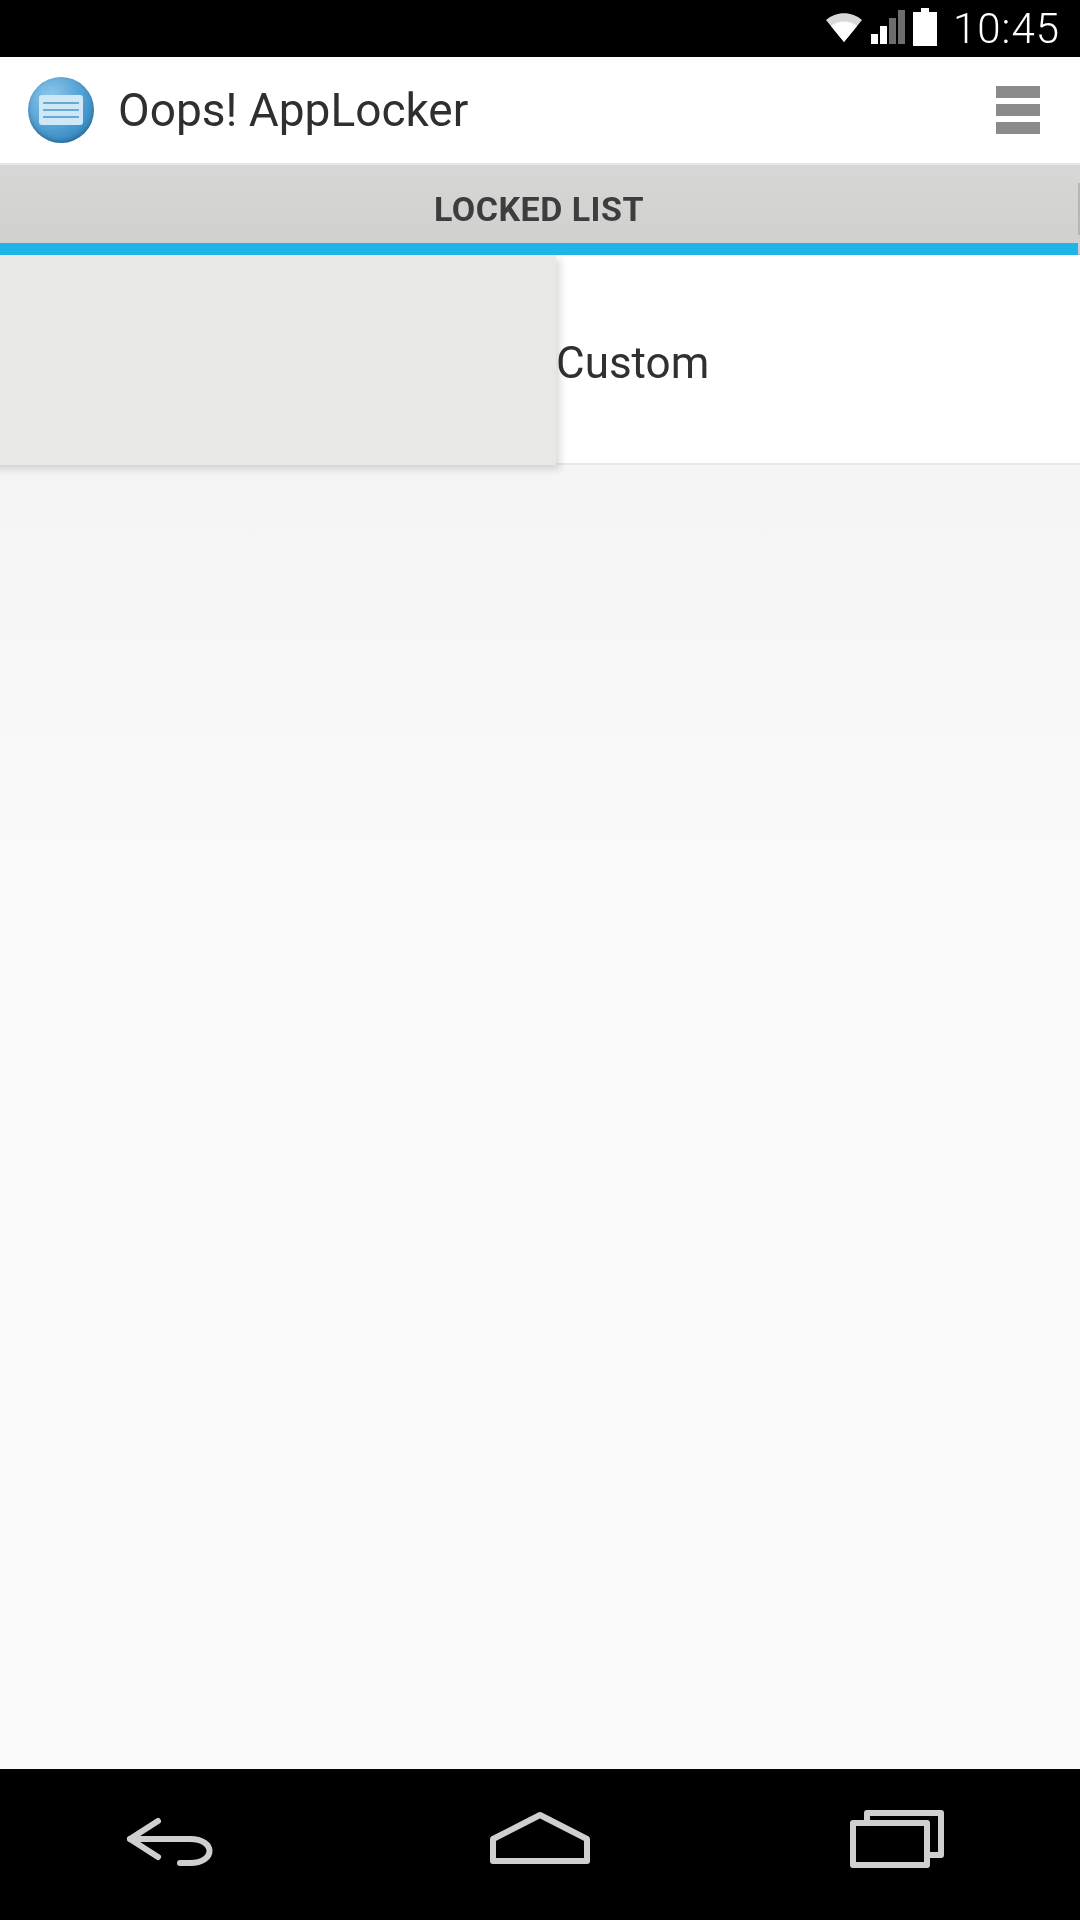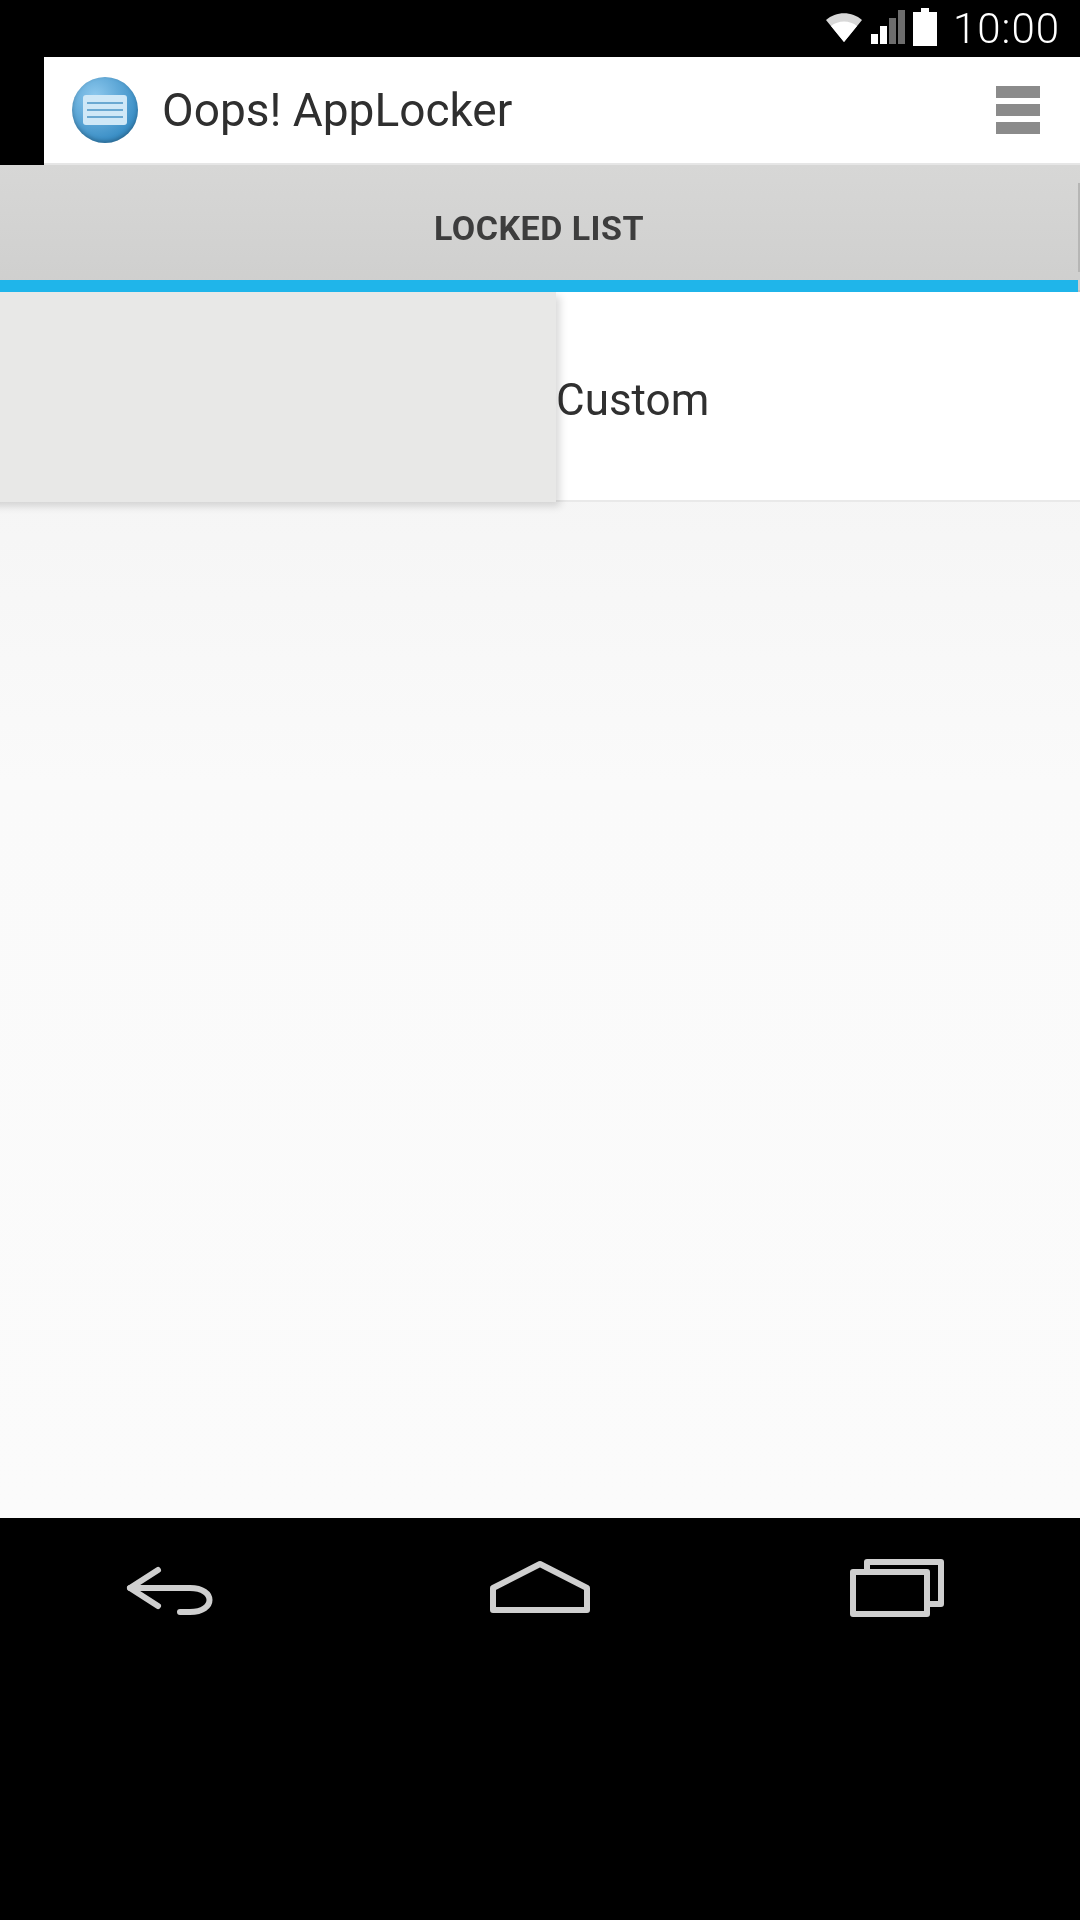--- a/index.html
+++ b/index.html
@@ -18,21 +18,20 @@
   .status-time { font-size: 42px; font-weight: 300; letter-spacing: 1px; margin-left: 8px; }
   .status-icons { display: flex; align-items: center; gap: 6px; }
 
   .action-bar {
     height: 108px;
     background: #fff;
     border-bottom: 2px solid #e6e6e6;
     display: flex;
     align-items: center;
     padding: 0 28px;
-    margin-left: 44px;
   }
   .app-icon {
     width: 66px; height: 66px; border-radius: 50%;
     background: radial-gradient(circle at 35% 30%, #8ec9ee 0%, #3b8fc6 70%, #2b73a5 100%);
     display: flex; align-items: center; justify-content: center;
     box-shadow: inset 0 -2px 4px rgba(0,0,0,.25);
     flex: 0 0 auto;
   }
   .app-icon-inner {
     width: 44px; height: 30px; background: #cfe8f7; border-radius: 3px;
@@ -41,21 +40,21 @@
   }
   .app-icon-inner .ln { height: 2px; background: #6aa9d2; }
   .app-title { font-size: 46px; color: #2f2f2f; margin-left: 24px; font-weight: 400; flex: 1; }
   .settings-btn { width: 56px; height: 48px; display: flex; flex-direction: column; justify-content: space-between; }
   .settings-btn .bar { height: 12px; background: #8b8b8b; position: relative; }
   .settings-btn .bar::before { content:""; position:absolute; right:0; top:0; bottom:0; width:12px; background:#fff; }
   .settings-btn .bar::after { content:""; position:absolute; right:12px; top:0; bottom:0; width:10px; background:#8b8b8b; }
 
   .tabs {
     display: flex;
-    height: 127px;
+    height: 90px;
     background: linear-gradient(#d7d7d6, #cfcfce);
     border-bottom: 2px solid #c1c1c0;
     position: relative;
   }
   .tab {
     flex: 1;
     display: flex;
     align-items: center;
     justify-content: center;
     font-size: 34px;
@@ -70,21 +69,21 @@
     left: 0; right: 0; bottom: -2px;
     height: 12px;
     background: #1fb5ea;
   }
   .tab-divider {
     width: 2px; background: #b6b6b5; margin: 18px 0;
   }
 
   .content {
     position: relative;
-    height: 1226px;
+    height: 1514px;
     background: linear-gradient(#f2f2f2, #fafafa 40%, #fbfbfb);
     overflow: hidden;
   }
   .card {
     position: absolute;
     left: -530px;
     top: 0;
     width: 1086px;
     height: 210px;
     background: #e8e8e7;
@@ -137,21 +136,21 @@
         <rect x="27" y="0" width="7" height="34" fill="#6d6d6d"></rect>
       </svg>
     </span>
     <span>
       <svg width="24" height="38" viewBox="0 0 24 38">
         <rect x="8" y="0" width="8" height="4" fill="#fff"></rect>
         <rect x="0" y="4" width="24" height="34" fill="#fff"></rect>
       </svg>
     </span>
   </div>
-  <span class="status-time">10:00</span>
+  <span class="status-time">10:45</span>
 </div>
 
 <div class="action-bar">
   <div class="app-icon">
     <div class="app-icon-inner">
       <div class="ln"></div>
         <div class="ln"></div>
         <div class="ln"></div>
     </div>
   </div>

